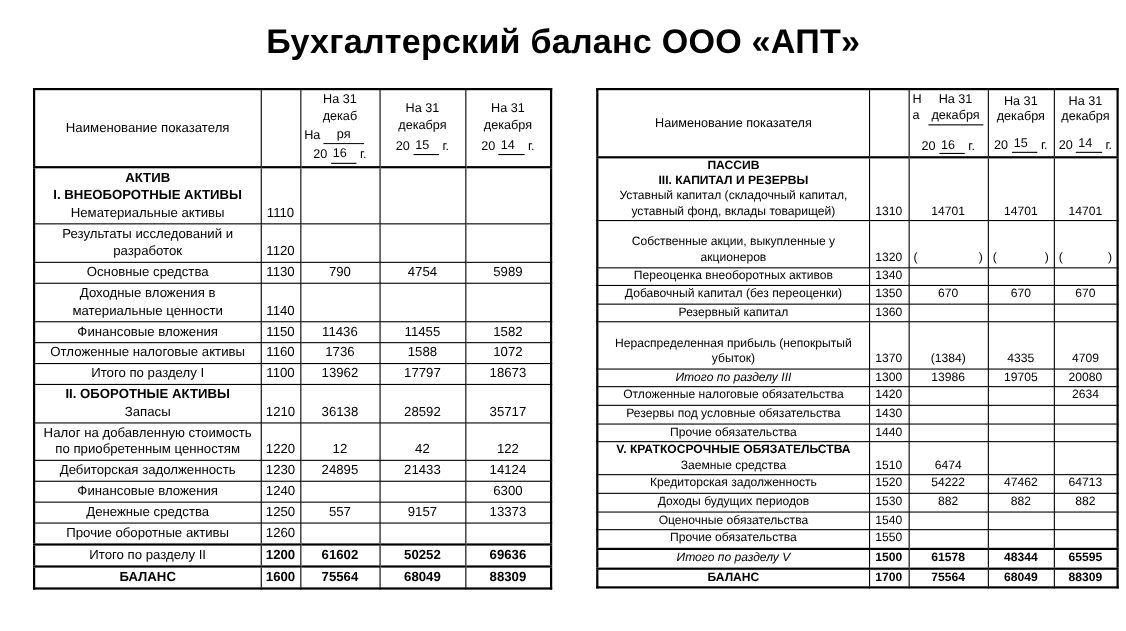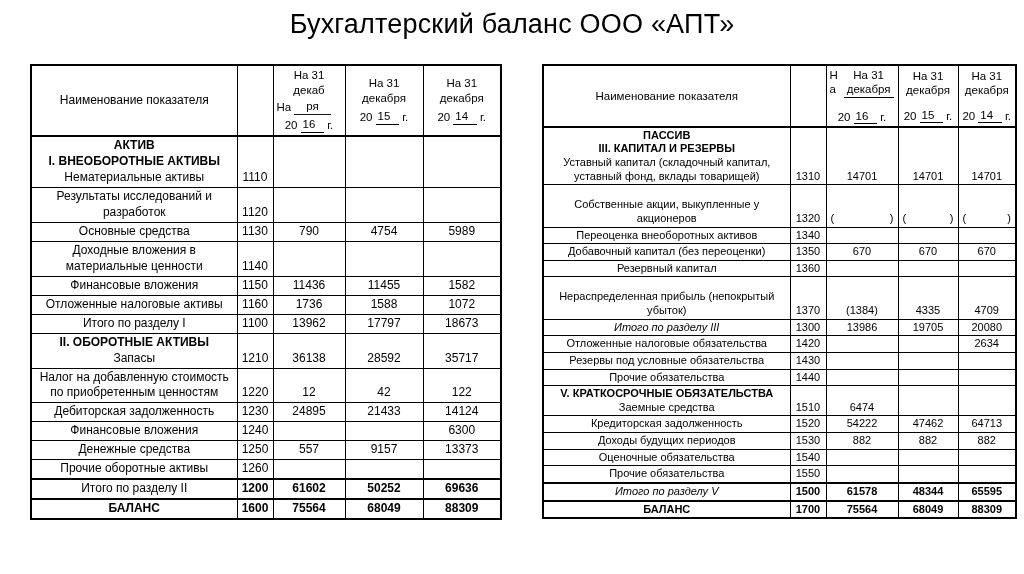--- a/index.html
+++ b/index.html
@@ -2,21 +2,21 @@
 <html><head>
 <meta charset="utf-8">
 <style>
   html,body{margin:0;padding:0;}
   body{
     width:1024px;height:574px;overflow:hidden;background:#ffffff;color:#000;
     font-family:"Liberation Sans", sans-serif;
   }
   .page{position:relative;width:1024px;height:574px;background:#fff;}
   .title{
-    text-align:center;font-size:27px;font-weight:normal;padding-top:9px;
+    text-align:center;font-size:31px;font-weight:bold;padding-top:20px;
     letter-spacing:0.2px;
   }
   .tables{display:flex;gap:40px;margin:24px 0 0 30px;align-items:flex-start;}
 
   table.bs{border-collapse:collapse;table-layout:fixed;border:2px solid #000;background:#fff;}
   .bs th,.bs td{border:1px solid #000;}
   .bs thead th{border-bottom:2px solid #000;vertical-align:middle;font-weight:normal;padding:2px 1px;}
   .bs td{vertical-align:bottom;padding:1px 3px;}
   tr.thick-top td{border-top:2px solid #000;}
 

